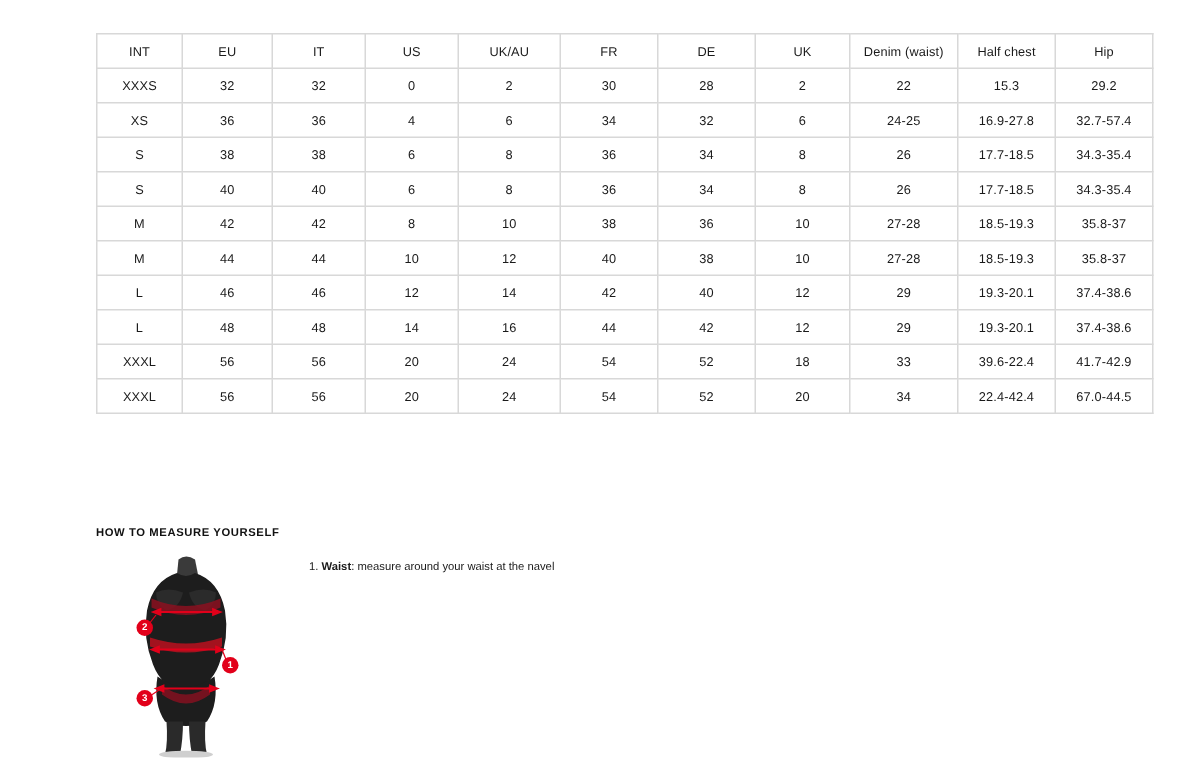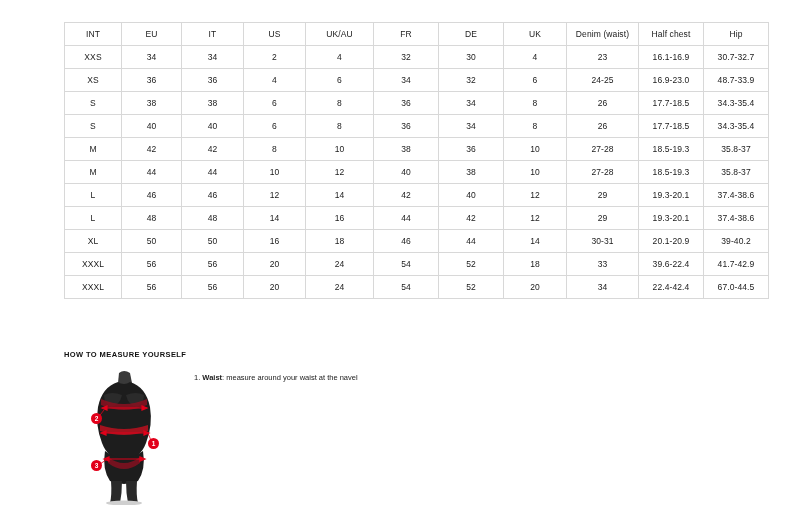--- a/index.html
+++ b/index.html
@@ -70,20 +70,21 @@
     font-size: 7.5px;
     font-weight: bold;
     letter-spacing: 0.4px;
     color: #111;
     margin-bottom: 6px;
   }
   .measure-body {
     position: relative;
     display: flex;
     align-items: flex-start;
+    gap: 12px;
   }
   .figure-box {
     position: relative;
     width: 120px;
     height: 140px;
     flex: 0 0 120px;
   }
   .instructions {
     margin-left: 10px;
     padding-top: 8px;
@@ -143,44 +144,44 @@
             <th>FR</th>
             <th>DE</th>
             <th>UK</th>
             <th>Denim (waist)</th>
             <th>Half chest</th>
             <th>Hip</th>
           </tr>
       </thead>
       <tbody id="table-body">
           <tr>
-            <td>XXS</td>
-            <td>34</td>
-            <td>34</td>
+            <td>XXXS</td>
+            <td>32</td>
+            <td>32</td>
+            <td>0</td>
             <td>2</td>
-            <td>4</td>
-            <td>32</td>
             <td>30</td>
-            <td>4</td>
-            <td>23</td>
-            <td>16.1-16.9</td>
-            <td>30.7-32.7</td>
+            <td>28</td>
+            <td>2</td>
+            <td>22</td>
+            <td>15.3</td>
+            <td>29.2</td>
           </tr>
           <tr>
             <td>XS</td>
             <td>36</td>
             <td>36</td>
             <td>4</td>
             <td>6</td>
             <td>34</td>
             <td>32</td>
             <td>6</td>
             <td>24-25</td>
-            <td>16.9-23.0</td>
-            <td>48.7-33.9</td>
+            <td>16.9-27.8</td>
+            <td>32.7-57.4</td>
           </tr>
           <tr>
             <td>S</td>
             <td>38</td>
             <td>38</td>
             <td>6</td>
             <td>8</td>
             <td>36</td>
             <td>34</td>
             <td>8</td>
@@ -247,33 +248,20 @@
             <td>14</td>
             <td>16</td>
             <td>44</td>
             <td>42</td>
             <td>12</td>
             <td>29</td>
             <td>19.3-20.1</td>
             <td>37.4-38.6</td>
           </tr>
           <tr>
-            <td>XL</td>
-            <td>50</td>
-            <td>50</td>
-            <td>16</td>
-            <td>18</td>
-            <td>46</td>
-            <td>44</td>
-            <td>14</td>
-            <td>30-31</td>
-            <td>20.1-20.9</td>
-            <td>39-40.2</td>
-          </tr>
-          <tr>
             <td>XXXL</td>
             <td>56</td>
             <td>56</td>
             <td>20</td>
             <td>24</td>
             <td>54</td>
             <td>52</td>
             <td>18</td>
             <td>33</td>
             <td>39.6-22.4</td>

